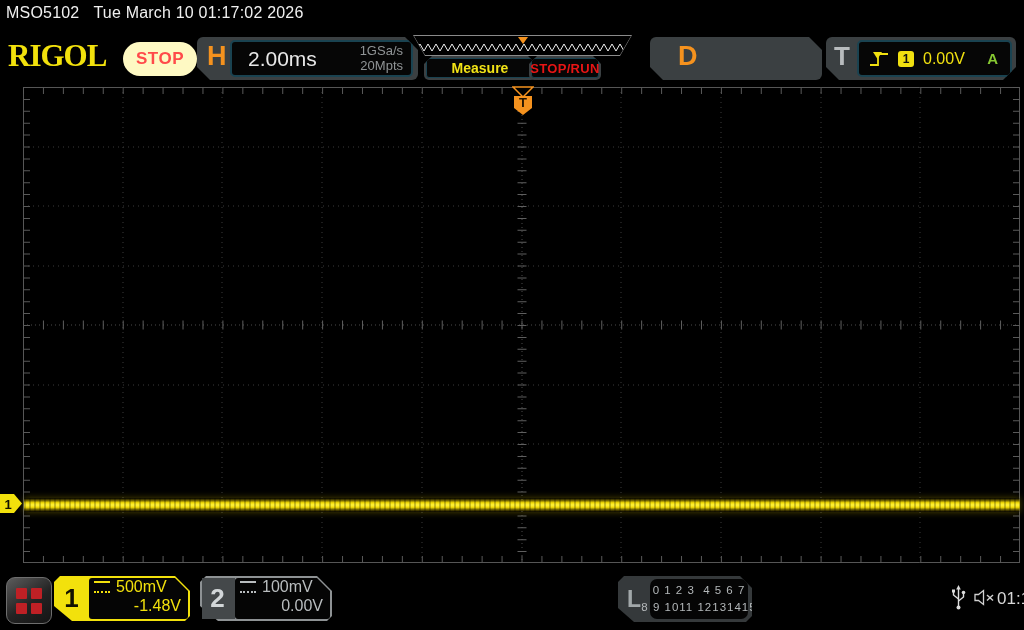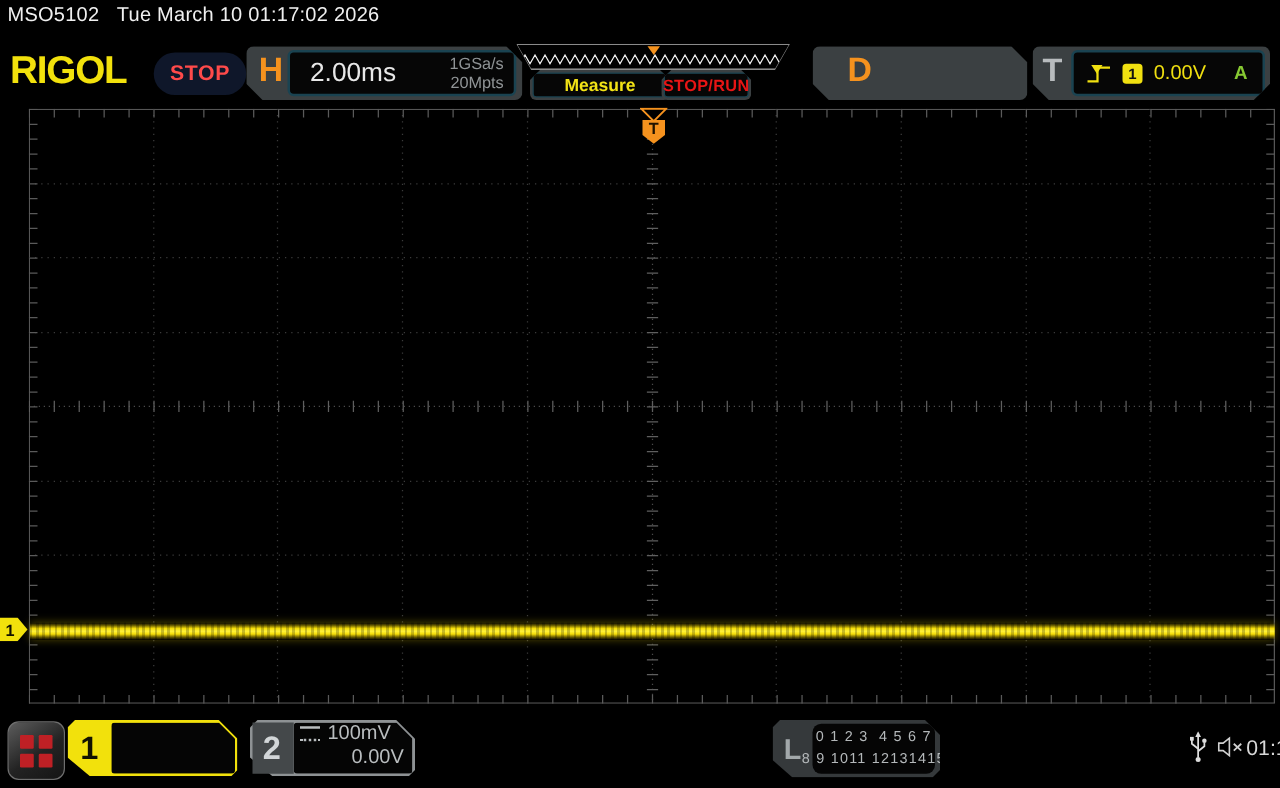--- a/index.html
+++ b/index.html
@@ -5,23 +5,23 @@
   html,body{margin:0;padding:0;background:#000;}
   body{width:1024px;height:630px;position:relative;overflow:hidden;
        font-family:"Liberation Sans",sans-serif;-webkit-font-smoothing:antialiased;}
   .abs{position:absolute;}
 
   
   .title-bar{left:6px;top:4px;color:#f0f0f0;font-size:16px;letter-spacing:.2px;}
   .title-bar .model{margin-right:14px;}
 
   
-  .brand{left:8px;top:38px;color:#f2e10c;font-family:Liberation Sans, sans-serif;
+  .brand{left:8px;top:38px;color:#f2e10c;font-family:Liberation Serif, serif;
          font-weight:bold;font-size:31px;letter-spacing:-1px;}
-  .stop-pill{left:123px;top:42px;width:74px;height:34px;background:#0f172a;border-radius:17px;
+  .stop-pill{left:123px;top:42px;width:74px;height:34px;background:#fef9c3;border-radius:17px;
              display:flex;align-items:center;justify-content:center;
              color:#ff4a4a;font-weight:bold;font-size:17px;letter-spacing:.5px;}
   .panel{background:#3b4042;
          clip-path:polygon(0 0,calc(100% - 13px) 0,100% 13px,100% 100%,13px 100%,0 calc(100% - 13px));
          border-radius:6px;}
   .panel .big-letter{position:absolute;top:4px;font-size:27px;font-weight:bold;color:#f5921e;}
   .inner-box{position:absolute;background:#060606;border:2px solid #1a4351;border-radius:5px;}
   .h-panel{left:197px;top:37px;width:221px;height:43px;}
   .h-panel .big-letter{left:10px;}
   .h-panel .inner-box{left:33px;top:3px;right:5px;bottom:3px;display:flex;align-items:center;}
@@ -226,20 +226,27 @@
       <i></i>
       <i></i>
       <i></i>
     </span>
 </div>
 
 <div class="abs ch-block ch1-block">
   <div class="ch-shape"></div>
   <div class="ch-inner"></div>
   <span class="ch-num">1</span>
+  <div class="ch-text">
+    <div class="row1">
+      <span class="dc-icon"></span>
+      <span>500mV</span>
+    </div>
+    <div class="row2">-1.48V</div>
+  </div>
 </div>
 
 <div class="abs ch-block ch2-block">
   <div class="ch-shape"></div>
   <div class="ch-inner"></div>
   <div class="ch-tab"></div>
   <span class="ch-num">2</span>
   <div class="ch-text">
     <div class="row1">
       <span class="dc-icon"></span>

